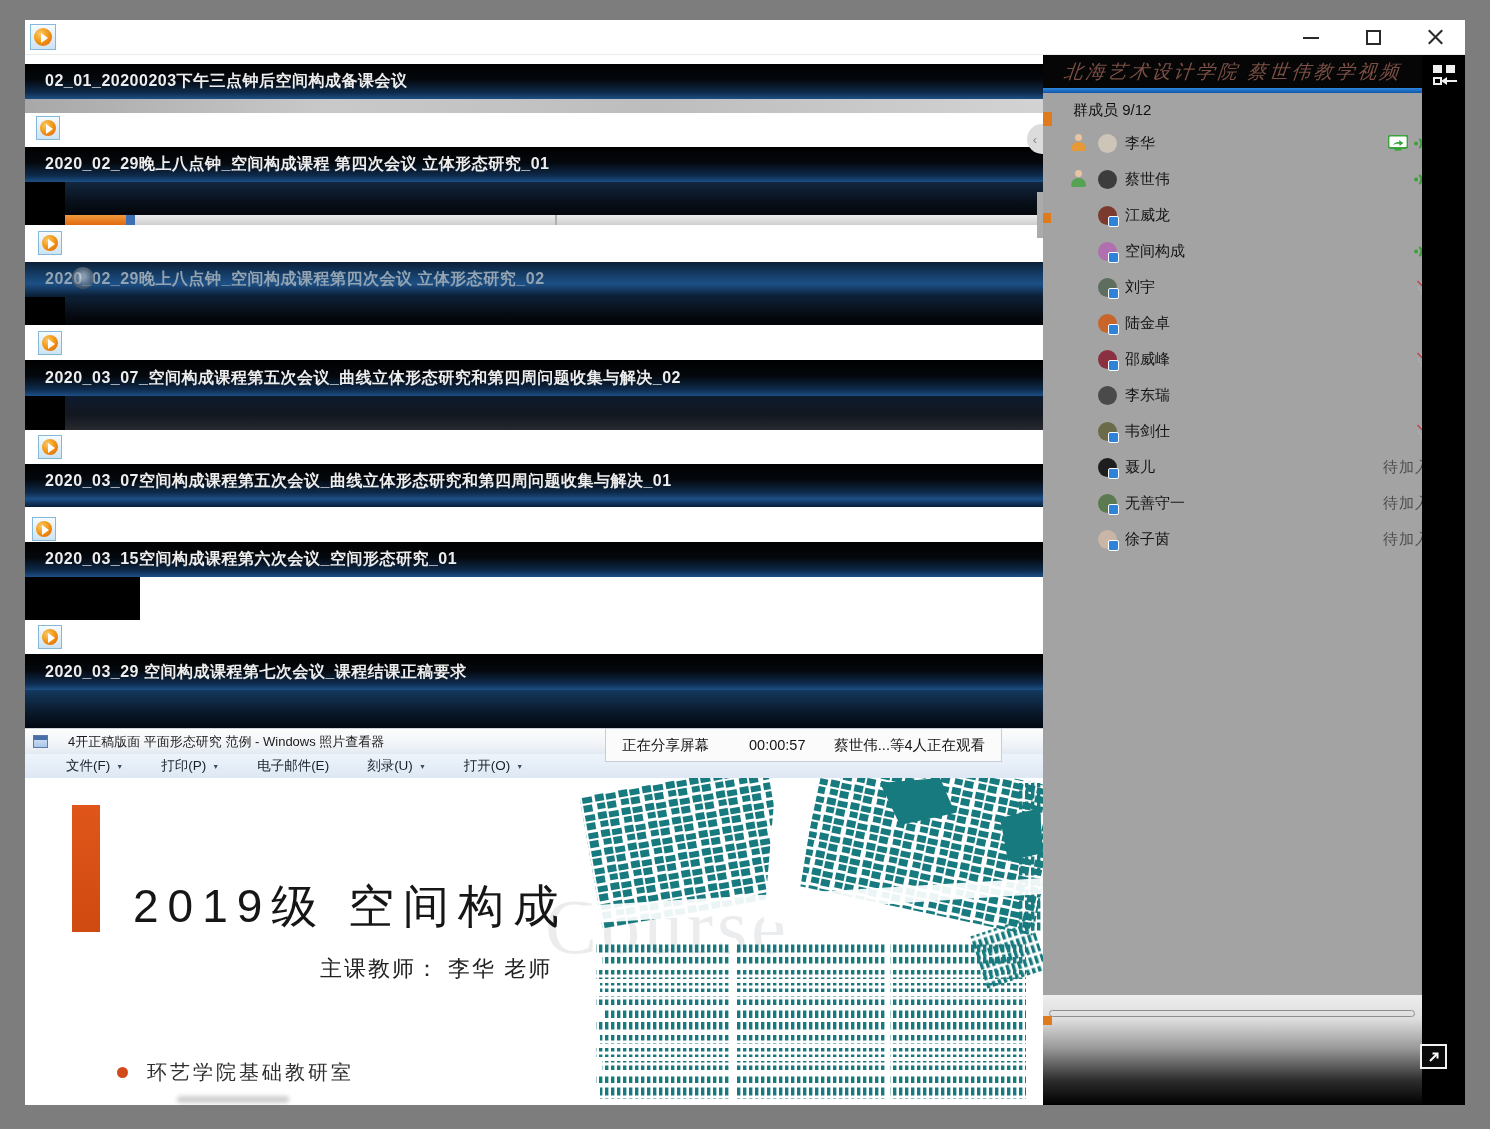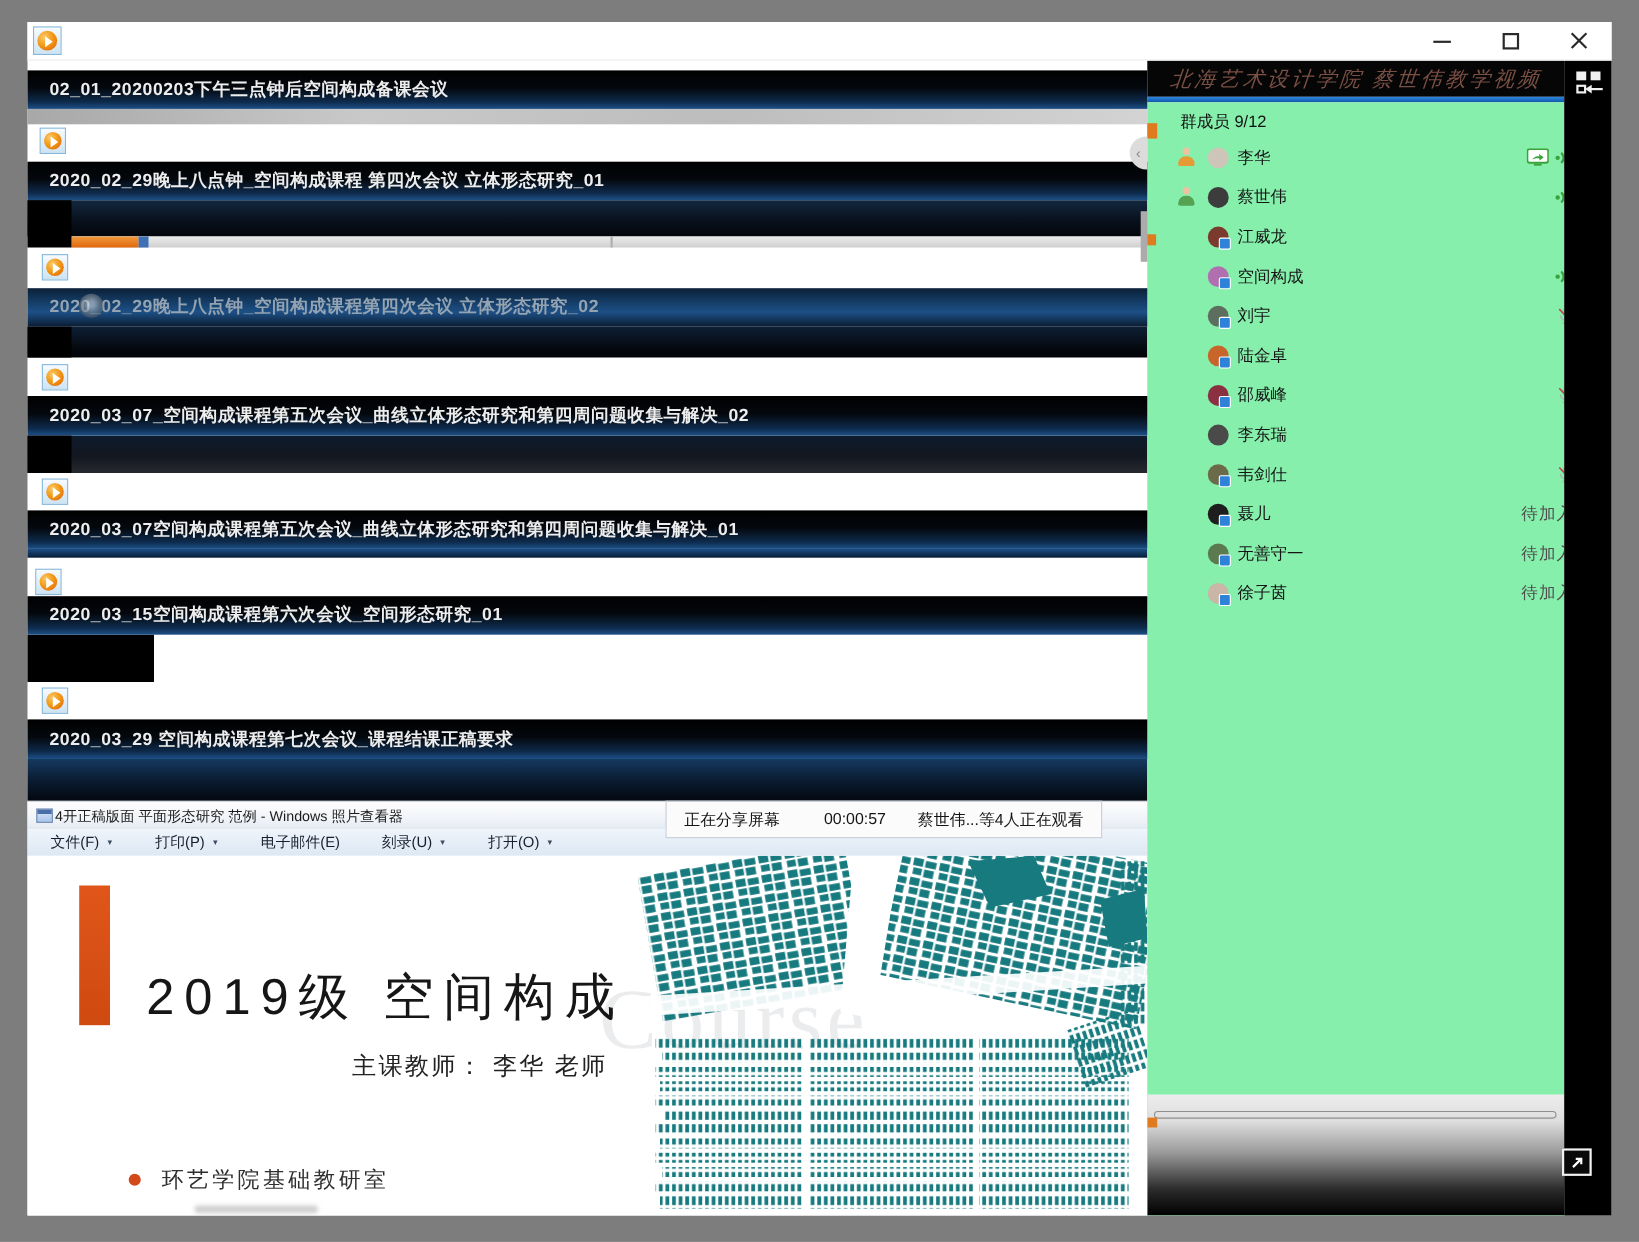--- a/index.html
+++ b/index.html
@@ -46,47 +46,47 @@
   .w3black{position:absolute;left:0;top:277px;width:40px;height:28px;background:#000;z-index:3}
   .ghostcam{position:absolute;left:47px;top:247px;width:22px;height:22px;border-radius:50%;opacity:.55;z-index:3;
     background:radial-gradient(circle at 50% 42%,#dfe5e9 15%,#8a9298 45%,#4a5055 80%)}
   .w4dark{position:absolute;left:0;top:376px;width:1018px;height:34px;background:linear-gradient(180deg,#0d1b2d,#131720 55%,#26292e)}
   .w4black{position:absolute;left:0;top:376px;width:40px;height:34px;background:#000;z-index:3}
   .w5blue{position:absolute;left:0;top:479px;width:1018px;height:8px;background:linear-gradient(180deg,#1c4f86,#081d36)}
   .w6black{position:absolute;left:0;top:557px;width:115px;height:43px;background:#000}
   .w7dark{position:absolute;left:0;top:670px;width:1018px;height:38px;background:linear-gradient(180deg,#15395f,#0a1a2e 55%,#030810)}
 
   
-  .pvt{position:absolute;left:0;top:708px;width:1018px;height:26px;display:flex;align-items:center;gap:2px;padding-left:8px;
+  .pvt{position:absolute;left:0;top:708px;width:1018px;height:26px;display:flex;align-items:center;gap:20px;padding-left:8px;
     background:linear-gradient(180deg,#fdfdfd,#eef2f7 70%,#e2e9f1);border-top:1px solid #cdd3da;font-size:13px;color:#1b1b1b}
   .pvicon{width:15px;height:13px;border:1px solid #5a7aa8;background:linear-gradient(180deg,#d9e6f7,#a9c6ea);position:relative;flex:none}
   .pvicon::before{content:"";position:absolute;left:0;top:0;width:100%;height:4px;background:#4a6ea8}
   .sharebox{position:absolute;left:580px;top:708px;width:397px;height:27px;background:#fbfbfb;border:1px solid #c6cdd6;
     display:flex;align-items:center;padding:16px 16px;font-size:14.5px;color:#141414;z-index:5}
   .sh-timer{margin-left:40px}
   .sh-view{margin-left:auto}
-  .pvm{position:absolute;left:0;top:734px;width:1018px;height:24px;display:flex;align-items:center;gap:38px;padding-left:21px;
+  .pvm{position:absolute;left:0;top:734px;width:1018px;height:24px;display:flex;align-items:center;gap:38px;padding-left:41px;
     background:linear-gradient(180deg,#eef4fb,#dde8f4);font-size:13.5px;color:#15202b}
   .mi{display:flex;align-items:center;gap:6px;cursor:pointer}
   .mi .arrow{font-size:7px;color:#3c4c61}
   .pvc{position:absolute;left:0;top:758px;width:1018px;height:327px;background:#fff;overflow:hidden}
   .slidebar{position:absolute;left:47px;top:27px;width:28px;height:127px;background:linear-gradient(180deg,#e0561a,#cf4a10)}
   .slidetitle{position:absolute;left:108px;top:98px;font-size:46px;font-weight:400;letter-spacing:9px;color:#161616;z-index:3}
   .watermark{position:absolute;left:520px;top:104px;font-size:78px;letter-spacing:4px;color:rgba(60,70,80,.10);font-family:"Liberation Serif",serif;z-index:1}
   .teacher{position:absolute;left:295px;top:176px;font-size:22px;letter-spacing:2px;color:#222;z-index:3}
   .bulletdot{position:absolute;left:92px;top:289px;width:11px;height:11px;border-radius:50%;background:#d2491a}
   .bullettext{position:absolute;left:122px;top:281px;font-size:20px;letter-spacing:3px;color:#2e2e2e}
   .fadedline{position:absolute;left:152px;top:318px;width:112px;height:7px;background:#cfcfcf;filter:blur(2px);border-radius:3px}
   .map{position:absolute;left:555px;top:0;width:463px;height:327px;z-index:2}
 
   
   .rph{position:absolute;left:1018px;top:35px;width:379px;height:33px;background:#060606;display:flex;align-items:center;justify-content:center;overflow:hidden}
   .rph span{font-family:"Liberation Serif",serif;font-style:italic;font-size:19px;letter-spacing:3px;color:#7a4f44;transform:skewX(-6deg);white-space:nowrap}
   .rpline{position:absolute;left:1018px;top:68px;width:379px;height:5px;background:linear-gradient(180deg,#2c86e0,#0f57a8)}
-  .rpb{position:absolute;left:1018px;top:73px;width:379px;height:1012px;background:#86efac;overflow:hidden}
+  .rpb{position:absolute;left:1018px;top:73px;width:379px;height:1012px;background:#a3a3a3;overflow:hidden}
   .mtitle{position:absolute;left:30px;top:8px;font-size:15px;color:#111}
   .mlist{position:absolute;left:0;top:32px;width:410px}
   .mrow{height:36px;display:flex;align-items:center;position:relative;padding-left:55px;padding-right:22px;font-size:15px;color:#141414}
   .person{position:absolute;left:27px;top:9px;width:17px;height:17px}
   .person::before{content:"";position:absolute;left:5px;top:0;width:7px;height:7px;border-radius:50%;background:#e9c4a0}
   .person::after{content:"";position:absolute;left:1px;top:8px;width:15px;height:9px;border-radius:7px 7px 2px 2px;background:var(--pc)}
   .p-orange{--pc:#e59a35}
   .p-green{--pc:#55a352}
   .avt{width:19px;height:19px;border-radius:50%;margin-right:8px;position:relative;flex:none}
   .avt.b::after{content:"";position:absolute;right:-2px;bottom:-2px;width:9px;height:9px;background:#2e82d8;border:1px solid #fff;border-radius:2px}

